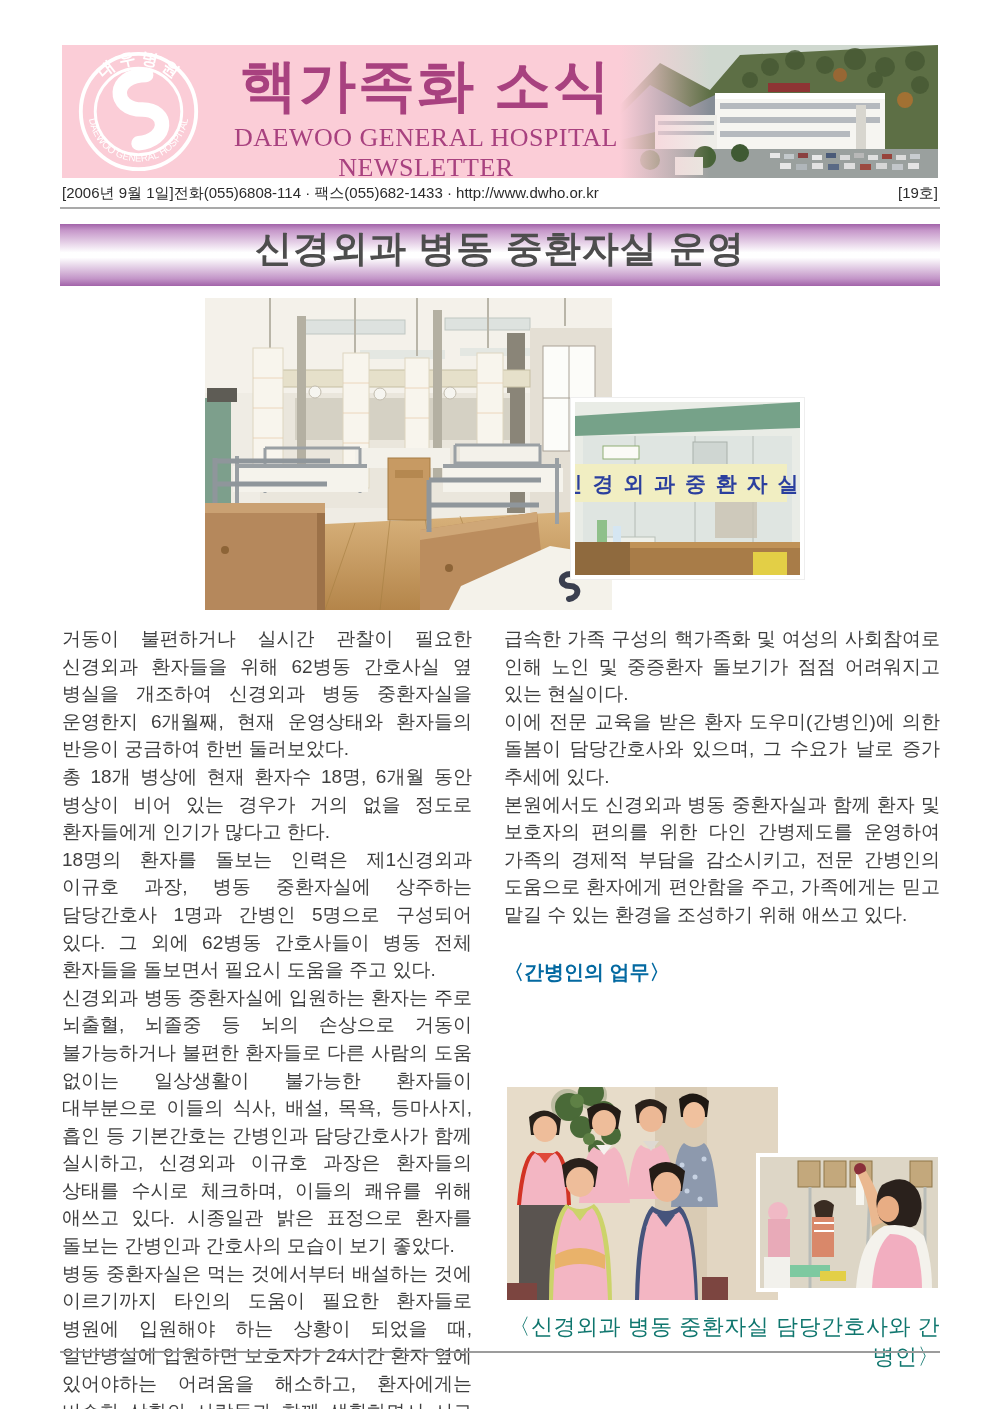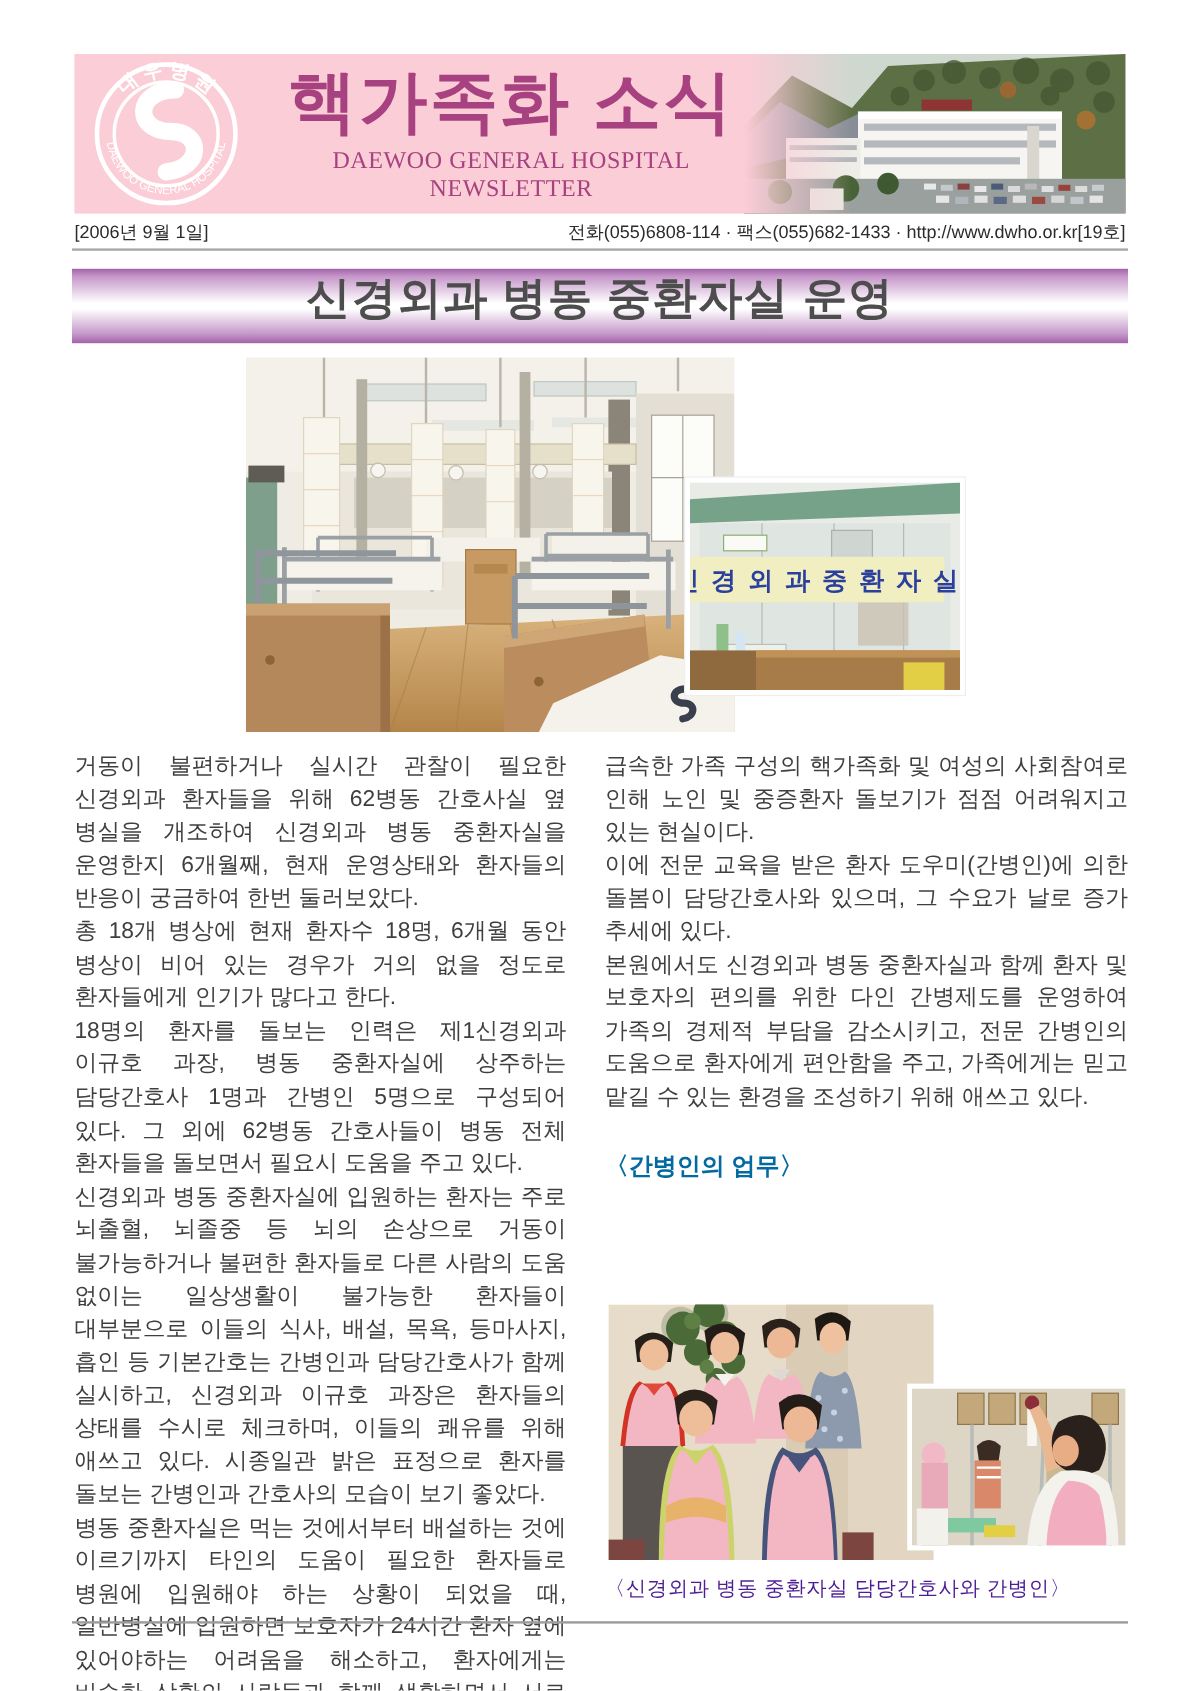--- a/index.html
+++ b/index.html
@@ -5,47 +5,47 @@
   * { margin:0; padding:0; box-sizing:border-box; }
   body { background:#fff; font-family:"Liberation Sans", sans-serif; }
   .page { position:relative; width:996px; height:1409px; background:#ffffff; overflow:hidden; }
 
   
   .header { position:absolute; left:62px; top:45px; width:876px; height:133px; background:#fbcdd7; }
   .logo { position:absolute; left:14px; top:4px; width:125px; height:125px; }
   .title-block { position:absolute; left:164px; top:8px; width:400px; text-align:center; }
   .nl-title { font-size:57px; font-weight:800; letter-spacing:2px; color:#a8417f;
               font-family:"Liberation Sans", sans-serif; line-height:1.15; }
-  .nl-sub { margin-top:4px; font-size:20px; color:#a8417f; letter-spacing:0.5px;
+  .nl-sub { margin-top:4px; font-size:26px; color:#a8417f; letter-spacing:0.5px;
             font-family:"Liberation Serif", serif; }
   .hospital-photo { position:absolute; right:0; top:0; width:318px; height:133px; }
 
   
   .info-bar { position:absolute; left:62px; top:184px; width:876px; display:flex;
               justify-content:space-between; align-items:center; font-size:15px; color:#2b2b2b; }
-  .info-bar .center { flex:1; text-align:right; }
+  .info-bar .center { flex:1; text-align:left; }
   .rule1 { position:absolute; left:60px; top:207px; width:880px; height:2px; background:#a9a9a9; }
   .rule2 { position:absolute; left:60px; top:1351px; width:880px; height:2px; background:#9c9c9c; }
 
   
   .banner { position:absolute; left:60px; top:224px; width:880px; height:62px;
             background:linear-gradient(to bottom,#a263a9 0%, #c596c9 10%, #ffffff 46%, #ffffff 54%, #c396c8 88%, #a263a9 100%);
             display:flex; justify-content:center; }
   .banner-title { font-size:37px; font-weight:bold; color:#4d4d4d; letter-spacing:1px; }
 
   
   .ward-photo { position:absolute; left:205px; top:298px; width:407px; height:312px; }
   .inset1 { position:absolute; left:571px; top:398px; width:233px; height:181px;
             background:#fff; padding:4px; box-shadow:0 0 0 1px #eee; }
   .inset1 svg, .ward-photo svg, .group-photo svg, .inset2 svg, .hospital-photo svg, .logo svg { display:block; width:100%; height:100%; }
 
   .group-photo { position:absolute; left:507px; top:1087px; width:271px; height:213px; }
   .inset2 { position:absolute; left:756px; top:1153px; width:186px; height:139px; background:#fff; padding:4px; }
-  .caption { position:absolute; left:504px; top:1312px; width:436px; text-align:left;
-             font-size:17px; color:#4c1d95; letter-spacing:0.5px; }
+  .caption { position:absolute; left:504px; top:1312px; width:436px; text-align:right;
+             font-size:22px; color:#0f766e; letter-spacing:0.5px; }
 
   
   .col { position:absolute; top:625px; font-size:19px; line-height:27.6px; color:#3f3f3f;
          text-align:justify; text-align-last:left; word-break:keep-all; }
   .col p { margin:0; }
   .col-left  { left:62px;  width:410px; }
   .col-right { left:504px; width:436px; }
   .duties-heading { font-weight:bold; color:#0369a1; margin-top:30px !important; font-size:20px; }
 </style>
 </head>

